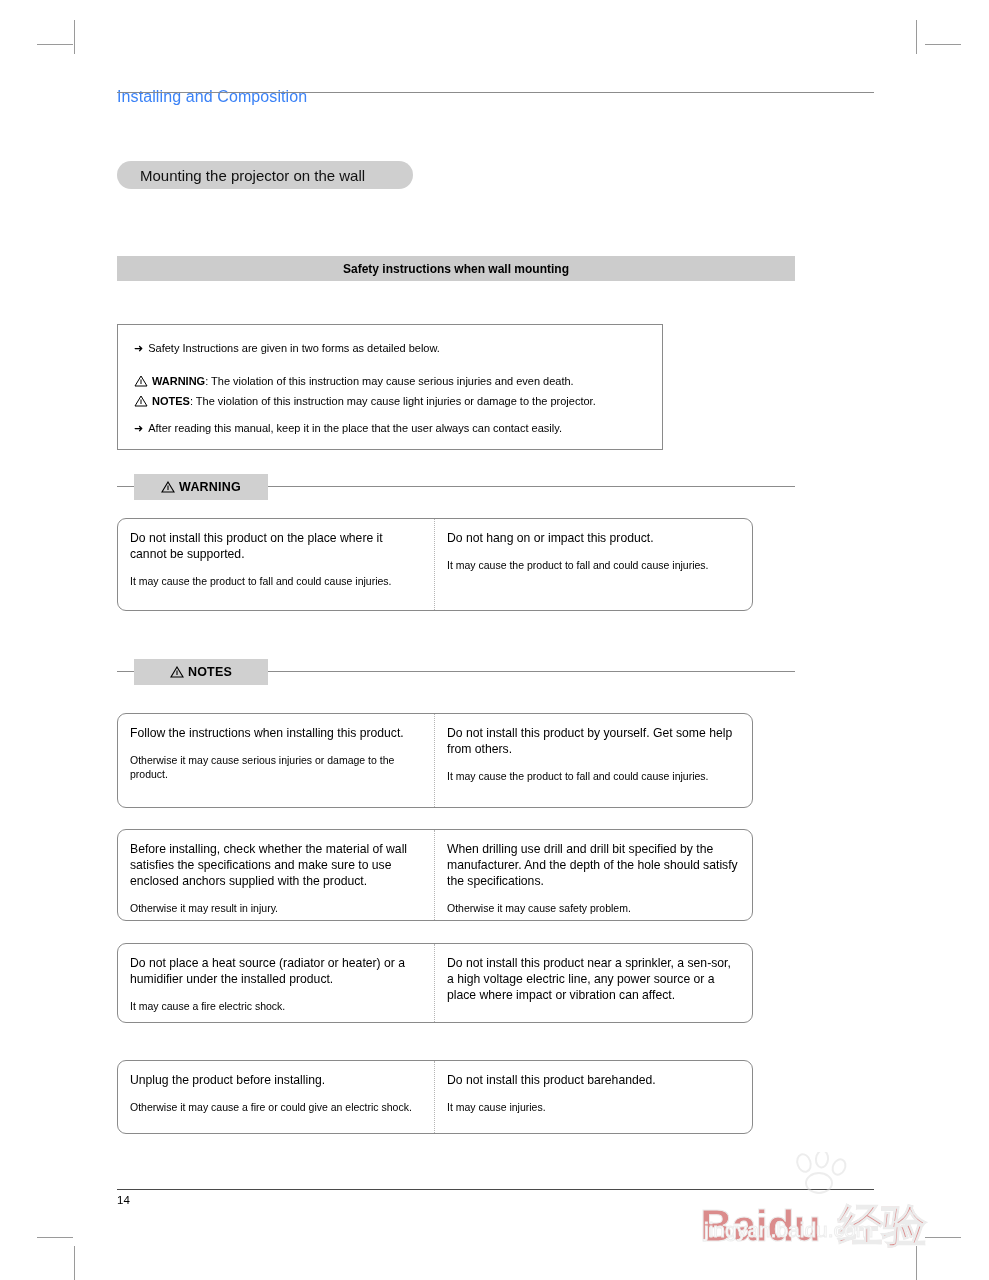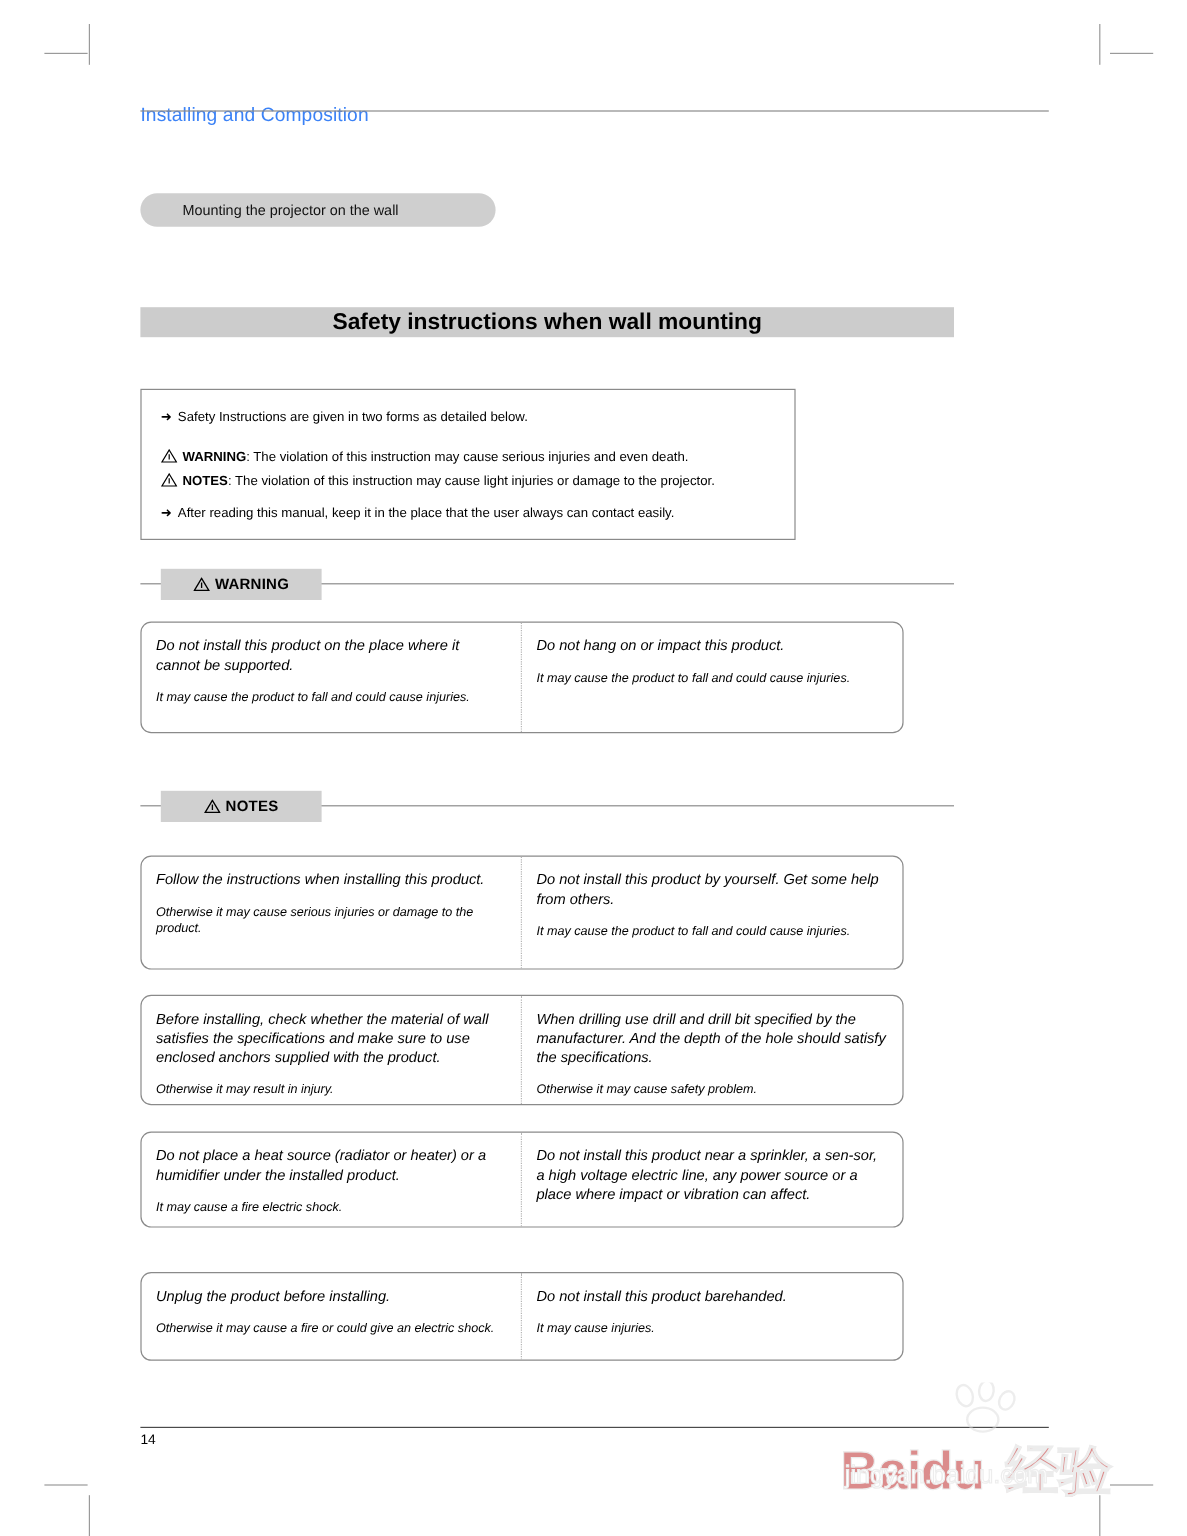--- a/index.html
+++ b/index.html
@@ -56,40 +56,39 @@
     left: 117px;
     top: 161px;
     width: 296px;
     height: 28px;
     background: #cfcfcf;
     border-radius: 14px;
     display: flex;
     align-items: center;
   }
   .section-pill span {
-    font-size: 12px;
+    font-size: 15px;
     padding-left: 23px;
     color: #111;
-    margin-left: 12px;
   }
 
   
   .banner {
     position: absolute;
     left: 117px;
     top: 256px;
     width: 678px;
     height: 25px;
     background: #cccccc;
     display: flex;
     align-items: center;
     justify-content: center;
   }
   .banner span {
-    font-size: 19px;
+    font-size: 12px;
     font-weight: bold;
   }
   .intro-line {
     position: absolute;
     left: 117px;
     top: 289px;
     font-size: 12.5px;
   }
 
   
@@ -166,21 +165,20 @@
 
   
   .row-box {
     position: absolute;
     left: 117px;
     width: 636px;
     border: 1px solid #8a8a8a;
     border-radius: 9px;
     box-sizing: border-box;
     display: flex;
-    font-style: italic;
   }
   .cell {
     box-sizing: border-box;
     padding: 11px 13px 11px 12px;
     width: 50%;
   }
   .cell.left {
     border-right: 1px dotted #b5b5b5;
   }
   .cell .lead {

